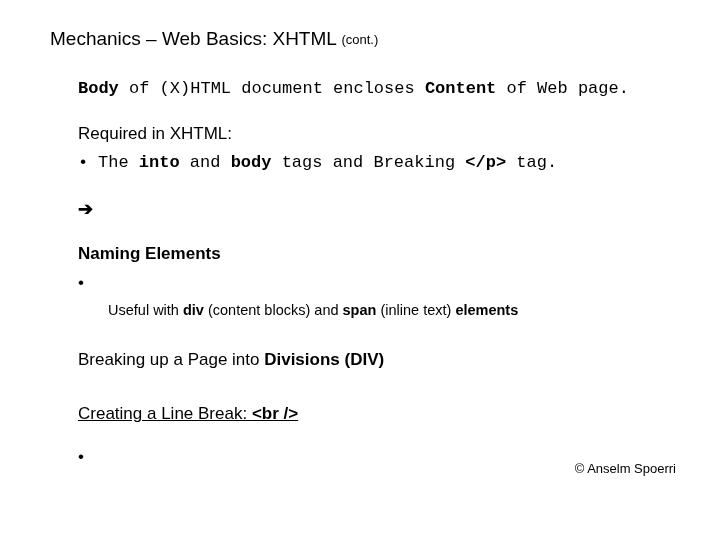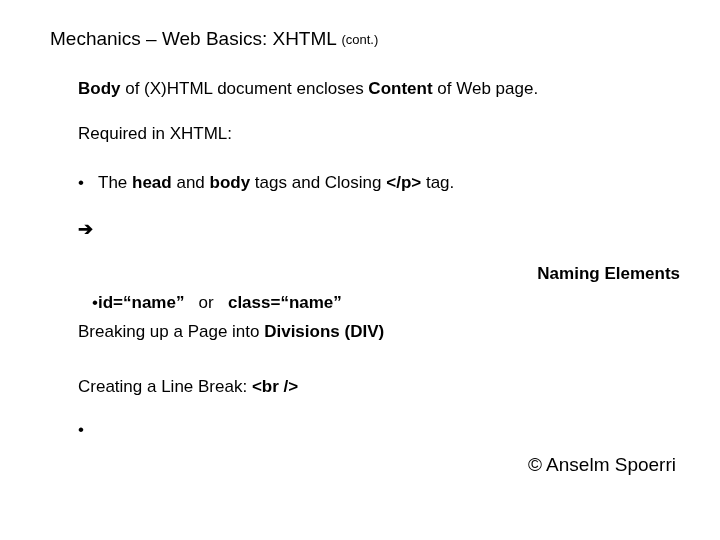--- a/index.html
+++ b/index.html
@@ -25,23 +25,23 @@
   }
   .title-line .cont {
     font-size: 13px;
     vertical-align: 1px;
   }
   .body-block {
     margin-left: 28px;
     font-size: 17px;
     line-height: 1.35;
   }
-  .row { margin-bottom: 22px; }
-  .row-tight { margin-bottom: 26px; }
-  .row-tighter { margin-bottom: 6px; text-align: right; }
+  .row { margin-bottom: 22px; font-family: Liberation Mono, monospace; }
+  .row-tight { margin-bottom: 6px; }
+  .row-tighter { margin-bottom: 6px; }
   .row-mid { margin-bottom: 32px; }
   .bullet {
     display: flex;
   }
   .bullet .mark {
     width: 20px;
     flex: 0 0 20px;
   }
   .arrow-row {
     display: flex;
@@ -68,24 +68,24 @@
     margin-top: 6px;
   }
   .hbullet .mark {
     width: 26px;
     flex: 0 0 26px;
   }
   .copy {
     position: absolute;
     right: 44px;
     bottom: 24px;
-    font-size: 19px;
+    font-size: 13px;
   }
   b { font-weight: bold; }
-  .gap-br { margin-top: 20px; margin-bottom: 20px; }
+  .gap-br { margin-top: 20px; margin-bottom: 20px; text-decoration: underline; }
 </style>
 </head>
 <body>
 
 <div class="slide">
 
   <div class="title-line">
     <span>Mechanics – Web Basics: XHTML</span>
     <span class="cont">(cont.)</span>
   </div>
@@ -96,36 +96,36 @@
       <b>Body</b><span> of (X)HTML document encloses </span><b>Content</b><span> of Web page.</span>
     </div>
 
     <div class="row-tight">
       <span>Required in XHTML:</span>
     </div>
 
     <div class="bullet row">
       <span class="mark">•</span>
       <span>
-        <span>The </span><b>head</b><span> and </span><b>body</b><span> tags and Closing </span><b>&lt;/p&gt;</b><span> tag.</span>
+        <span>The </span><b>into</b><span> and </span><b>body</b><span> tags and Breaking </span><b>&lt;/p&gt;</b><span> tag.</span>
       </span>
     </div>
 
     <div class="arrow-row">
       <span class="arrow">➔</span>
     </div>
 
     <div class="row-tighter">
       <b>Naming Elements</b>
     </div>
     <div class="bullet row-tighter">
       <span class="mark">•</span>
-      <span>
-        <b>id=“name”</b><span style="white-space:pre">   or   </span><b>class=“name”</b>
-      </span>
+    </div>
+    <div class="sub">
+      <span>Useful with </span><b>div</b><span> (content blocks) and </span><b>span</b><span> (inline text) </span><b>elements</b>
     </div>
 
     <div class="row-mid">
       <span>Breaking up a Page into </span><b>Divisions (DIV)</b>
     </div>
 
     <div class="gap-br">
       <span>Creating a Line Break: </span><b>&lt;br /&gt;</b>
     </div>
 

